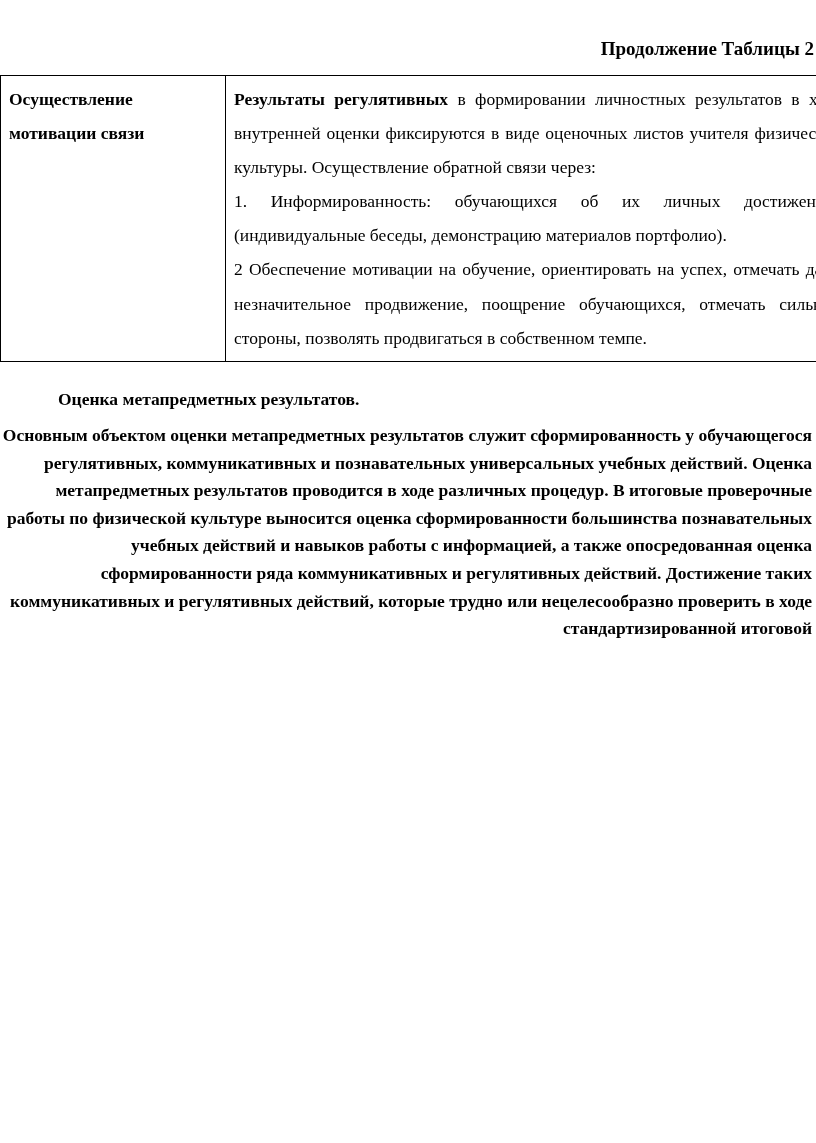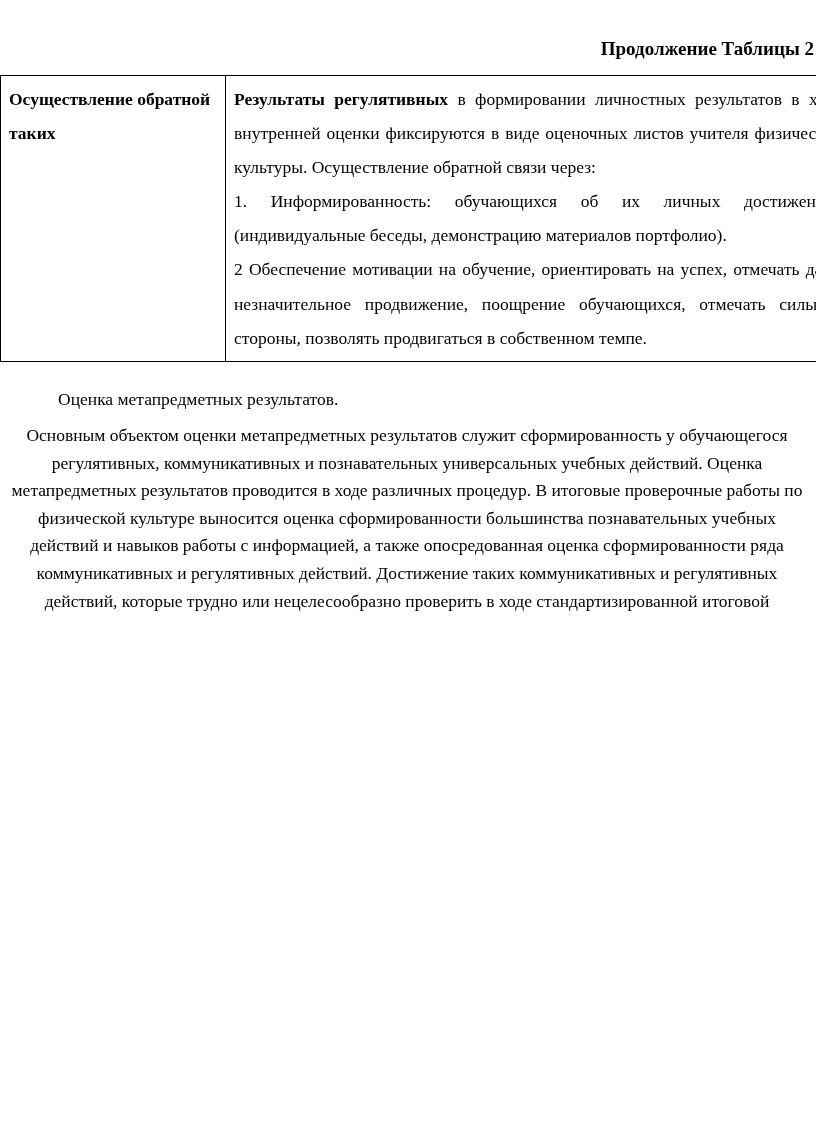--- a/index.html
+++ b/index.html
@@ -59,46 +59,47 @@
   }
   .cell-body p {
     margin: 0;
   }
   .cell-body b {
     font-weight: bold;
   }
   
   .after-table {
     padding: 0 4px 0 2px;
+    font-weight: bold;
   }
   .para-indent {
     font-size: 17.5px;
     line-height: 1.95;
     text-indent: 56px;
     margin: 20px 0 0 0;
   }
   .para-flow {
     font-size: 17.5px;
     line-height: 1.58;
     margin: 6px 0 0 0;
-    text-align: center;
+    text-align: right;
   }
 </style>
 </head>
 <body>
 
 <div class="page">
 
   <div class="header-line">Продолжение Таблицы 2</div>
 
   <table class="doc-table">
     <tbody>
         <tr>
       <td class="col-left">
-        <div class="cell-head">Осуществление обратной таких</div>
+        <div class="cell-head">Осуществление мотивации связи</div>
       </td>
       <td class="col-right">
         <div class="cell-body">
           <p><b>Результаты регулятивных</b> <span>в формировании личностных результатов в ходе внутренней оценки фиксируются в виде оценочных листов учителя физической культуры. Осуществление обратной связи через:</span></p>
           <p>1. Информированность: обучающихся об их личных достижениях (индивидуальные беседы, демонстрацию материалов портфолио).</p>
           <p>2 Обеспечение мотивации на обучение, ориентировать на успех, отмечать даже незначительное продвижение, поощрение обучающихся, отмечать сильные стороны, позволять продвигаться в собственном темпе.</p>
         </div>
       </td>
     </tr>
   </tbody>

